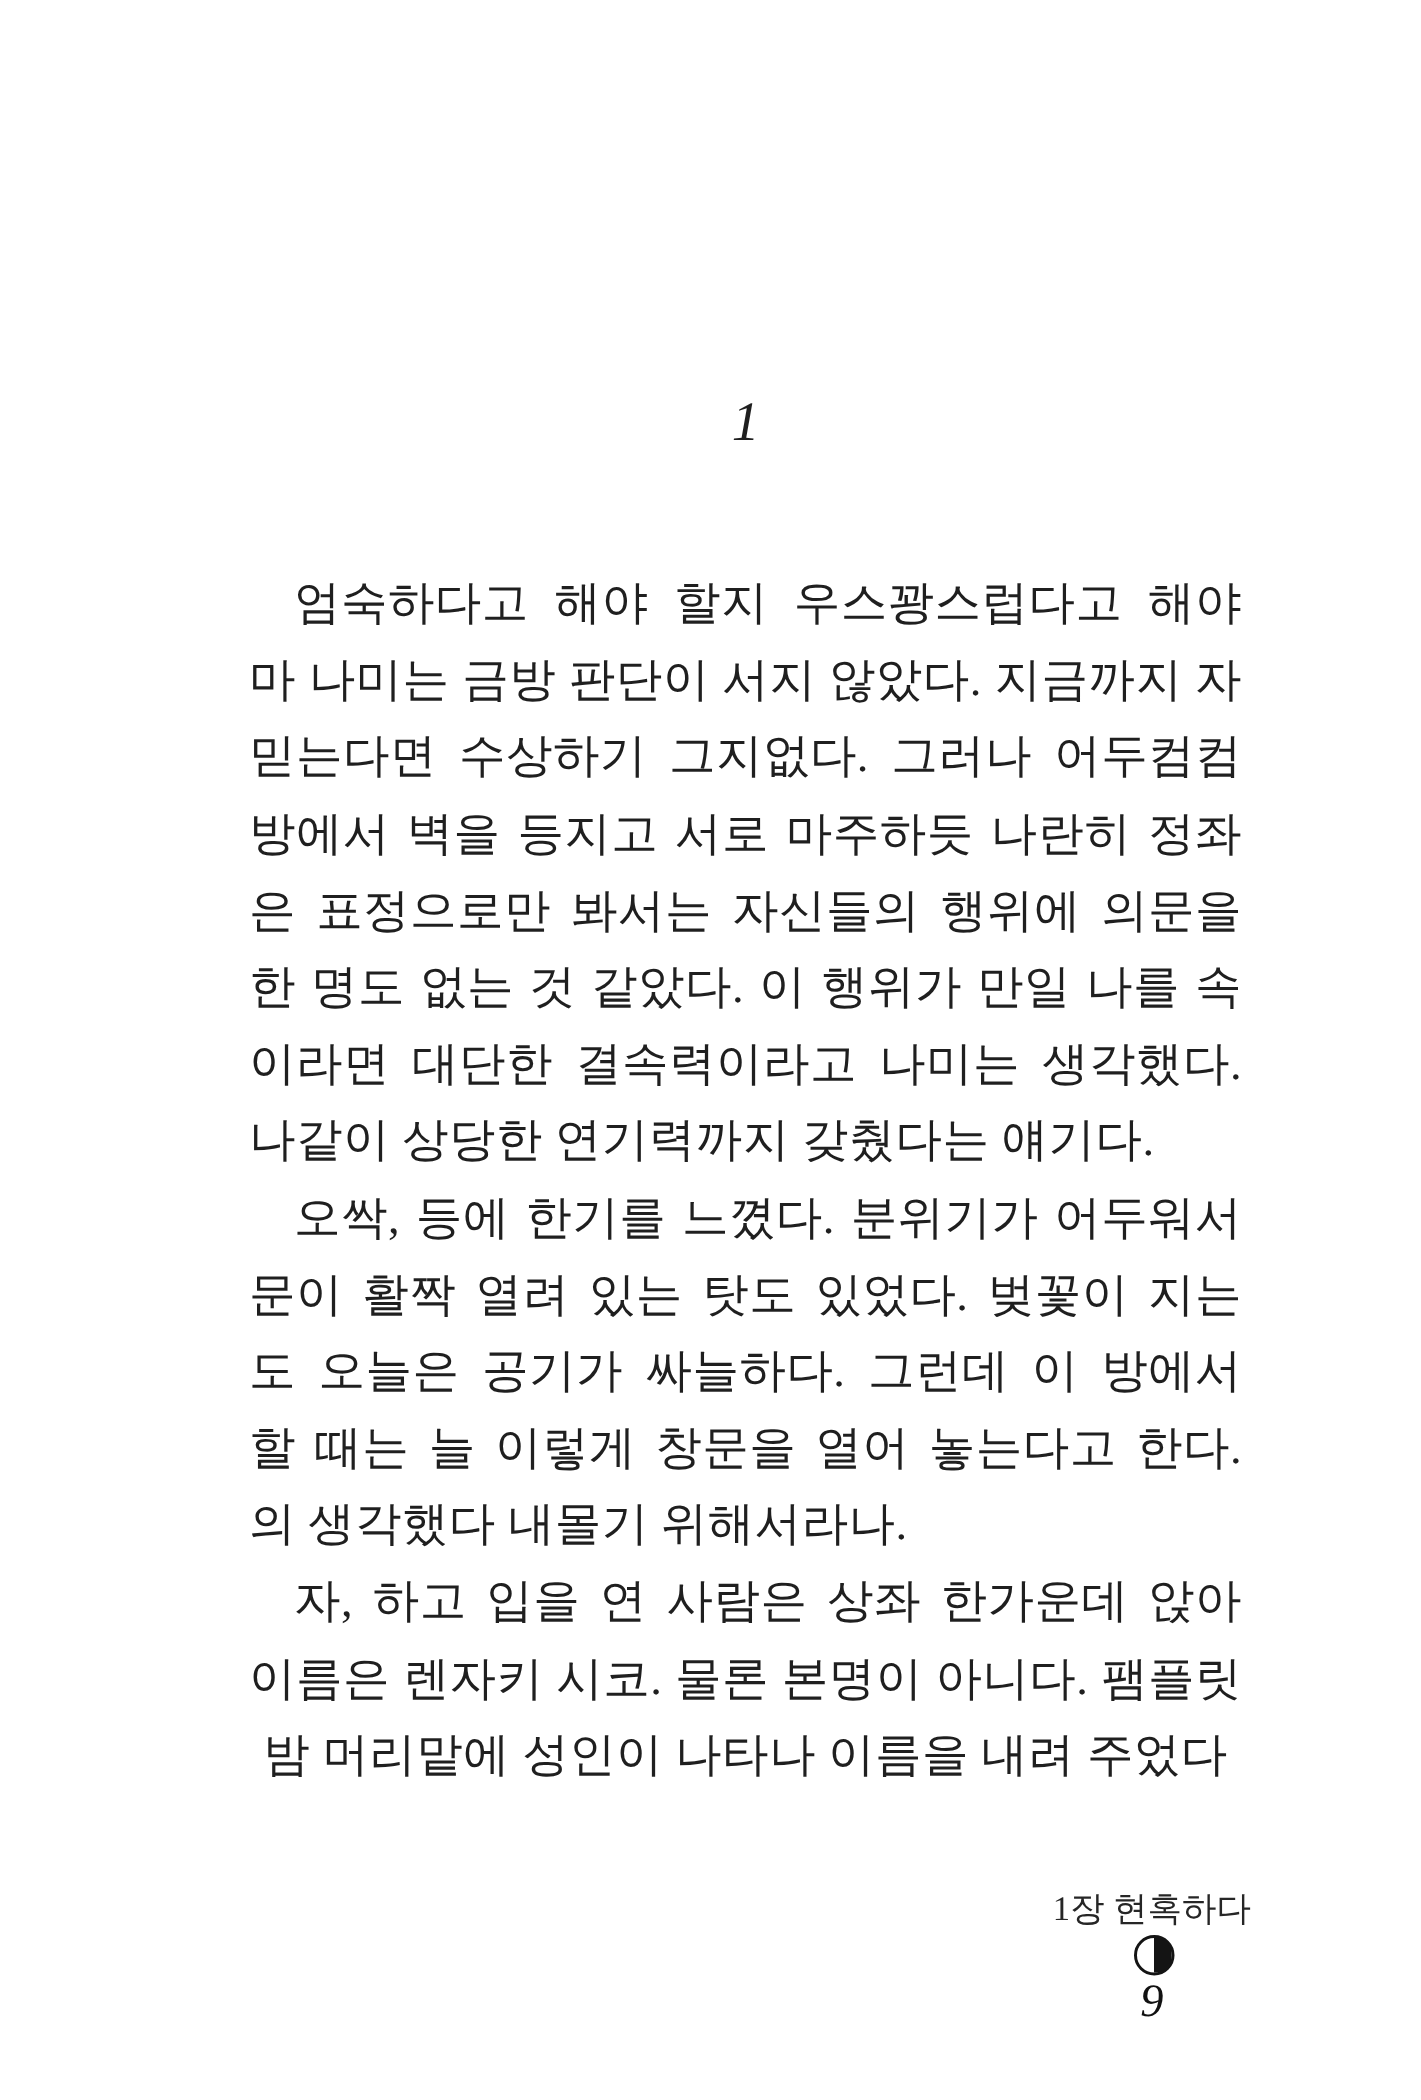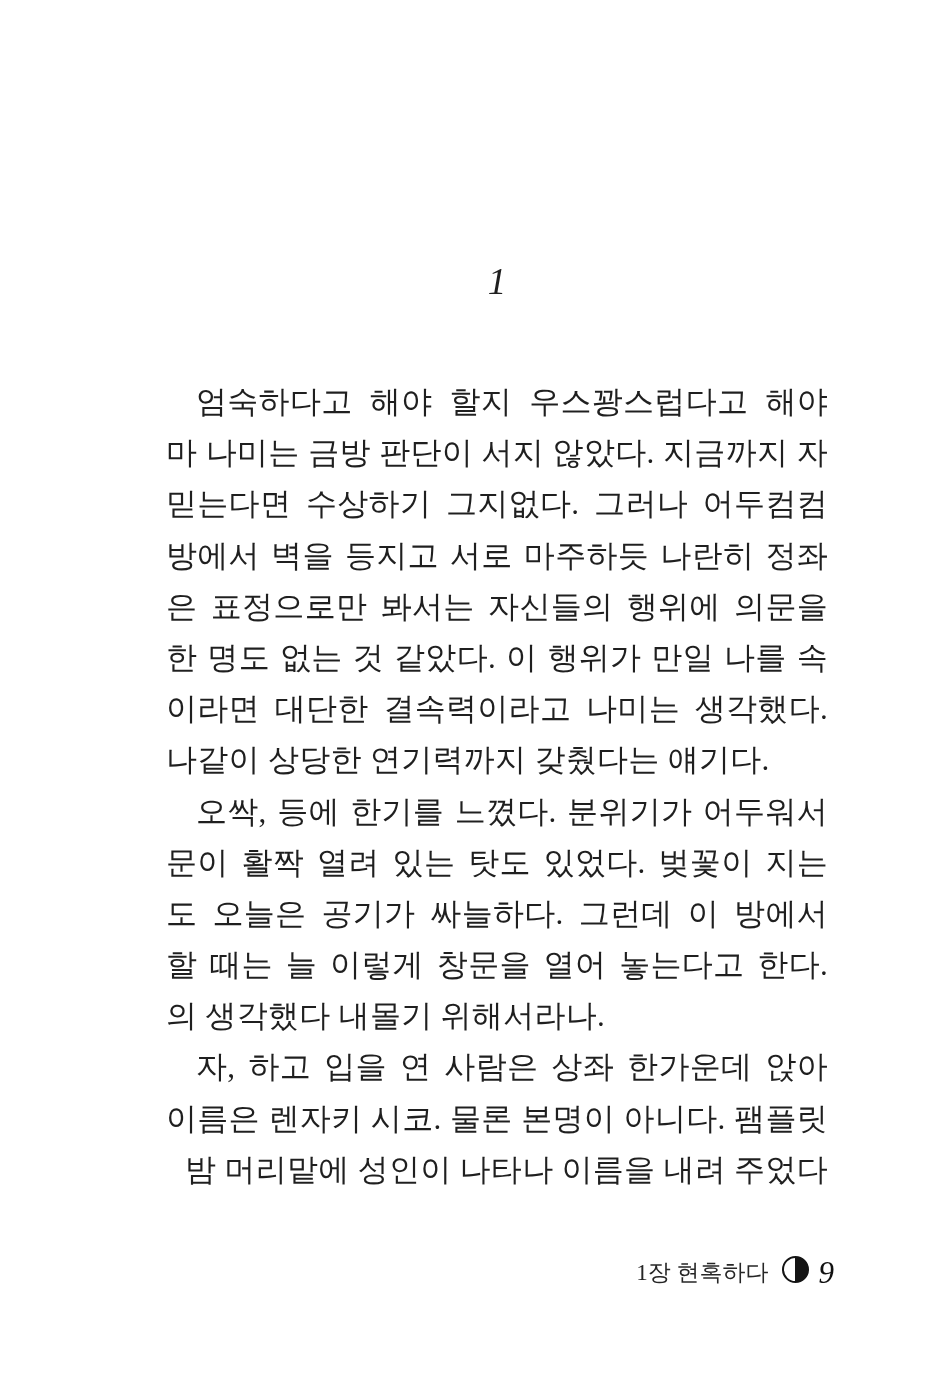--- a/index.html
+++ b/index.html
@@ -42,30 +42,31 @@
     height: 51.2px;
     line-height: 51.2px;
     overflow: hidden;
     text-align: justify;
     text-align-last: justify;
   }
   .line.indent {
     padding-left: 30px;
   }
   .line.para-end {
-    text-align: right;
+    text-align: center;
     text-align-last: left;
   }
   .page-footer {
     position: absolute;
     top: 1256px;
     right: 113px;
     display: flex;
-    align-items: flex-start;
+    align-items: center;
     white-space: nowrap;
+    flex-direction: column;
   }
   .running-title {
     font-size: 23px;
     line-height: 34px;
     color: #262626;
   }
   .half-circle-icon {
     width: 27px;
     height: 27px;
     border-radius: 50%;

